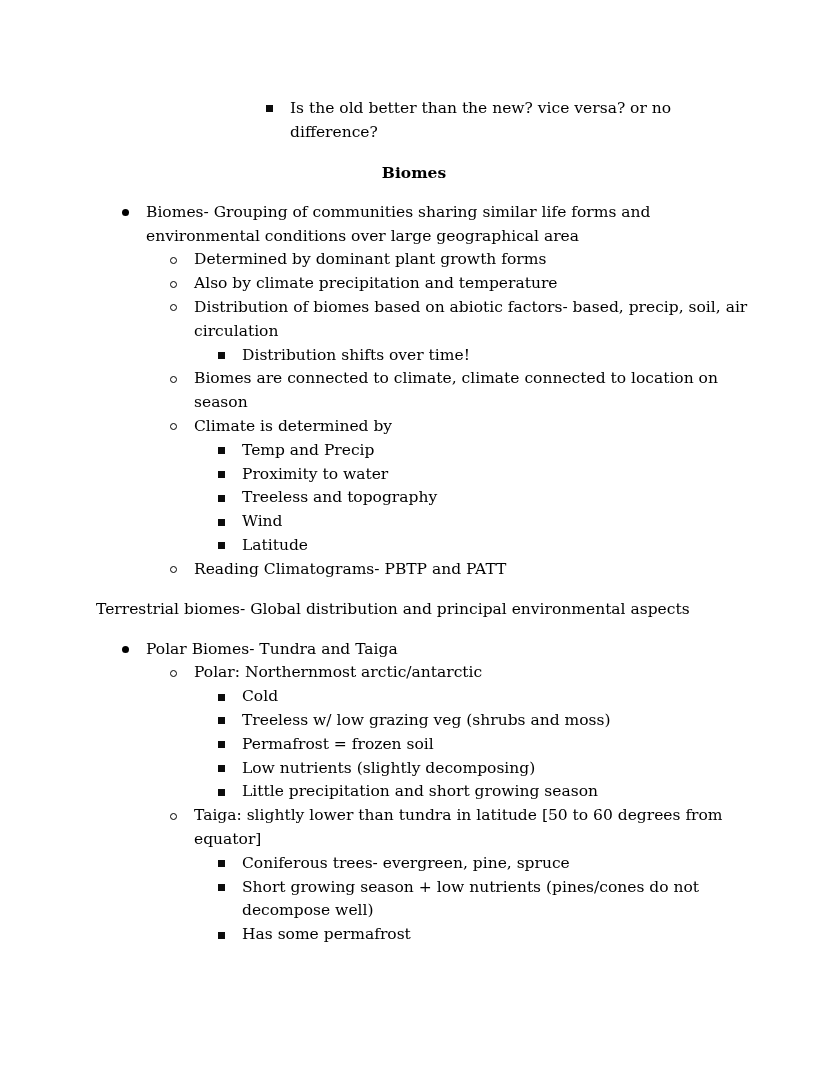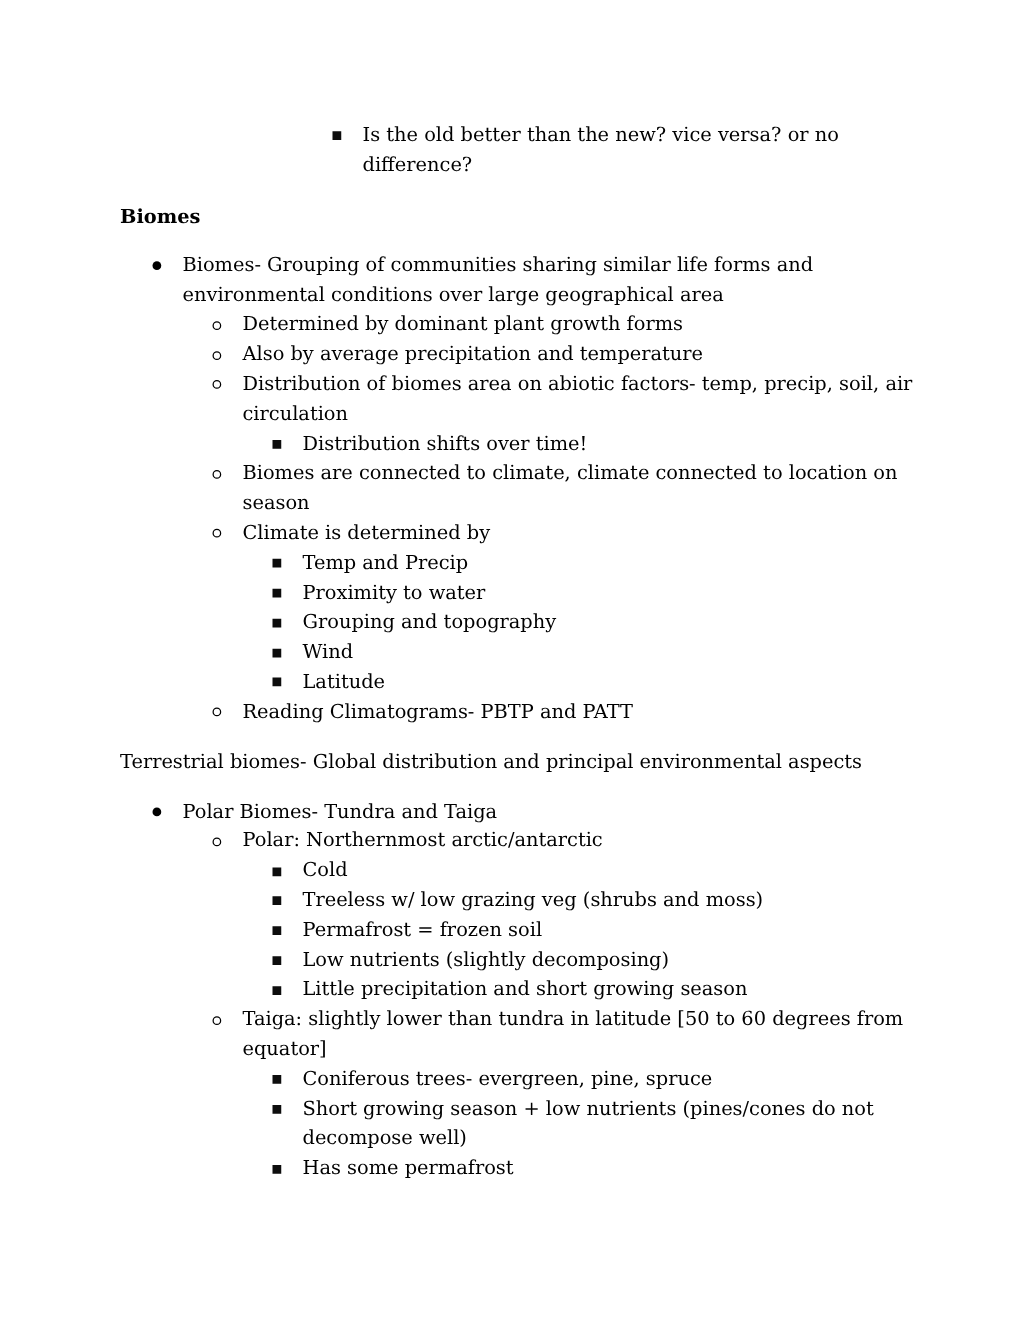--- a/index.html
+++ b/index.html
@@ -16,21 +16,21 @@
     border-radius: 13px;
   }
   .content {
     position: absolute;
     left: 96px;
     top: 97px;
     width: 636px;
   }
   .block { position: relative; }
   .gap-before { margin-top: 16.2px; }
-  .kind-heading { font-weight: bold; }
+  .kind-heading { font-weight: bold; text-align: center; }
   .level-1 { padding-left: 50px; }
   .level-2 { padding-left: 98px; }
   .level-3 { padding-left: 146px; }
   .level-4 { padding-left: 194px; }
   .level-1 > .bullet { left: 26px; }
   .level-2 > .bullet { left: 74px; }
   .level-3 > .bullet { left: 122px; }
   .level-4 > .bullet { left: 170px; }
   .bullet {
     position: absolute;
@@ -61,25 +61,25 @@
         <span class="bullet disc"></span>
         <div class="line">Biomes- Grouping of communities sharing similar life forms and</div>
         <div class="line">environmental conditions over large geographical area</div>
       </div>
       <div class="block kind-list-item level-2">
         <span class="bullet circle"></span>
         <div class="line">Determined by dominant plant growth forms</div>
       </div>
       <div class="block kind-list-item level-2">
         <span class="bullet circle"></span>
-        <div class="line">Also by average precipitation and temperature</div>
+        <div class="line">Also by climate precipitation and temperature</div>
       </div>
       <div class="block kind-list-item level-2">
         <span class="bullet circle"></span>
-        <div class="line">Distribution of biomes area on abiotic factors- temp, precip, soil, air</div>
+        <div class="line">Distribution of biomes based on abiotic factors- based, precip, soil, air</div>
         <div class="line">circulation</div>
       </div>
       <div class="block kind-list-item level-3">
         <span class="bullet square"></span>
         <div class="line">Distribution shifts over time!</div>
       </div>
       <div class="block kind-list-item level-2">
         <span class="bullet circle"></span>
         <div class="line">Biomes are connected to climate, climate connected to location on</div>
         <div class="line">season</div>
@@ -91,21 +91,21 @@
       <div class="block kind-list-item level-3">
         <span class="bullet square"></span>
         <div class="line">Temp and Precip</div>
       </div>
       <div class="block kind-list-item level-3">
         <span class="bullet square"></span>
         <div class="line">Proximity to water</div>
       </div>
       <div class="block kind-list-item level-3">
         <span class="bullet square"></span>
-        <div class="line">Grouping and topography</div>
+        <div class="line">Treeless and topography</div>
       </div>
       <div class="block kind-list-item level-3">
         <span class="bullet square"></span>
         <div class="line">Wind</div>
       </div>
       <div class="block kind-list-item level-3">
         <span class="bullet square"></span>
         <div class="line">Latitude</div>
       </div>
       <div class="block kind-list-item level-2">

